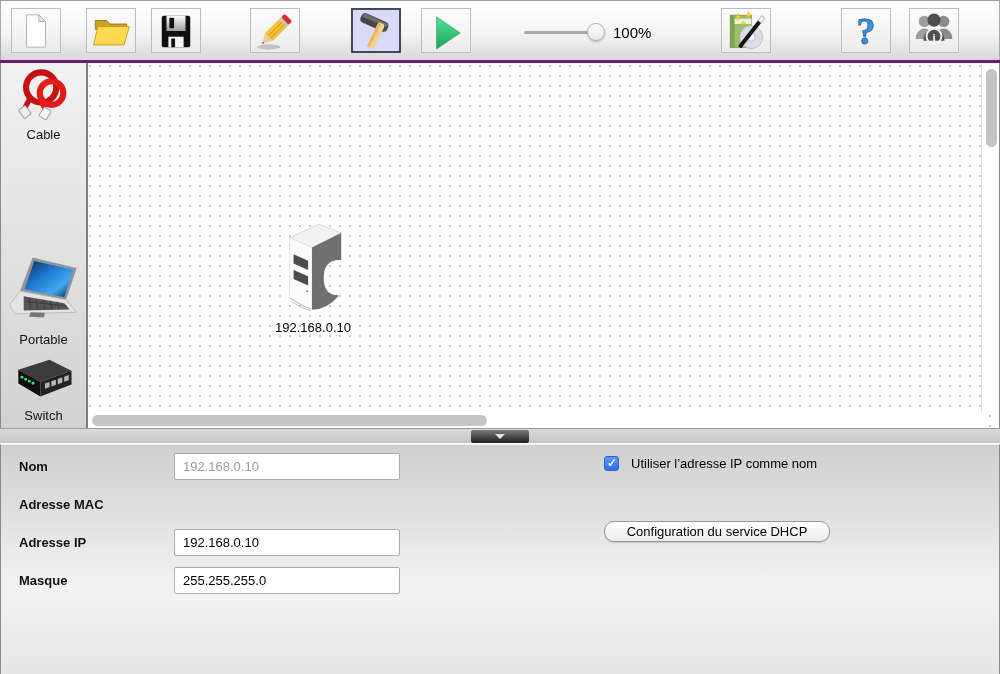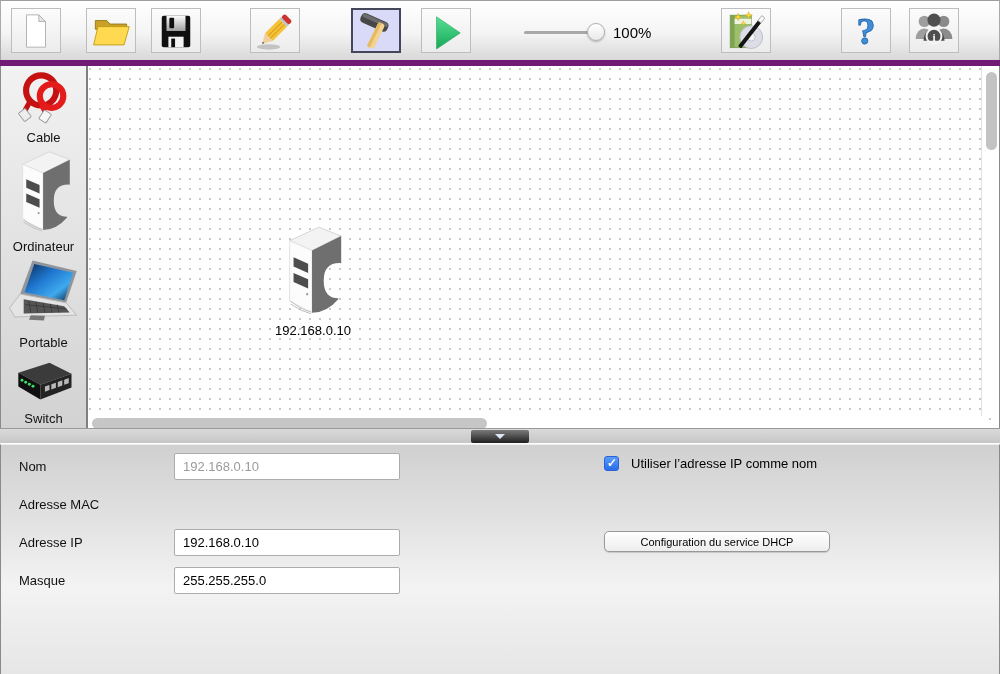--- a/index.html
+++ b/index.html
@@ -16,21 +16,21 @@
   .tb-btn.selected{background:#d9d9f8;border:2px solid #46465a;}
   .zoom-track{position:absolute;left:523px;top:30px;width:78px;height:3px;border-radius:2px;
     background:#a8a8a8;cursor:pointer;}
   .zoom-knob{position:absolute;left:586px;top:22px;width:18px;height:18px;border-radius:50%;
     background:linear-gradient(#ffffff,#e9e9e9);border:1px solid #b0b0b0;box-sizing:border-box;
     box-shadow:0 1px 2px rgba(0,0,0,.25);cursor:pointer;}
   .zoom-label{position:absolute;left:612px;top:23px;font-size:15px;color:#000;}
 
   
   .main{position:absolute;left:0;top:60px;width:1000px;height:414px;box-sizing:border-box;
-    border-top:6px solid #701a75;padding-left:20px;}
+    border-top:3px solid #701a75;padding-left:20px;}
   .sidebar{position:absolute;left:0;top:0;width:88px;height:366px;box-sizing:border-box;
     border-left:1px solid #8a8a8a;border-right:2px solid #7f7f7f;
     background:linear-gradient(180deg,#f2f2f2,#d2d2d2);}
   .sb-item{position:absolute;left:0;width:100%;text-align:center;cursor:pointer;}
   .sb-label{font-size:13px;color:#111;margin-top:1px;}
   .canvas{position:absolute;left:88px;top:0;width:912px;height:366px;box-sizing:border-box;
     border-right:1px solid #8a8a8a;background-color:#fff;
     background-image:radial-gradient(circle,#c9c9c9 1px,transparent 1.35px);
     background-size:10px 10px;background-position:7px 8px;}
   .vtrack{position:absolute;right:0;top:0;width:17px;height:350px;background:#fff;
@@ -51,34 +51,34 @@
     background:linear-gradient(180deg,#7a7a7a,#1e1e1e);display:flex;align-items:center;
     justify-content:center;cursor:pointer;}
   .collapse-arrow{width:0;height:0;border-left:5px solid transparent;
     border-right:5px solid transparent;border-top:5px solid #dde6f8;}
 
   
   .panel{position:absolute;left:0;top:444px;width:1000px;height:230px;box-sizing:border-box;
     border-left:1px solid #8a8a8a;border-right:1px solid #8a8a8a;border-top:1px solid #efefef;
     background:linear-gradient(180deg,#d0d0d0 0%,#e0e0e0 30%,#f3f3f3 62%,#e6e6e6 100%);}
   .form-row{position:absolute;left:0;width:420px;height:27px;}
-  .form-label{position:absolute;left:18px;top:0;font-size:13px;color:#111;line-height:27px;}
+  .form-label{position:absolute;left:18px;top:0;font-size:13px;color:#111;line-height:27px;font-weight:bold;}
   .form-input{position:absolute;left:173px;top:0;width:226px;height:27px;box-sizing:border-box;
     border:1px solid #acacac;border-radius:2px;background:#fff;color:#000;
     font-size:13px;padding:0 8px;font-family:inherit;}
   .form-input.disabled{color:#9b9b9b;}
   .cb-row{position:absolute;left:603px;display:flex;align-items:center;gap:12px;}
   .cb{width:15px;height:15px;border-radius:3px;box-sizing:border-box;position:relative;
     border:1px solid #b3b3b3;background:linear-gradient(#ffffff,#f0f0f0);cursor:pointer;flex:none;}
   .cb.checked{background:linear-gradient(180deg,#5b9bf8,#2a6ee8);border-color:#2a62d8;}
   .cb.checked::after{content:"✓";position:absolute;left:2px;top:-1px;color:#fff;
     font-size:12px;font-weight:bold;}
   .cb-label{font-size:13px;color:#000;}
-  .dhcp-btn{position:absolute;left:603px;top:86px;width:226px;height:21px;border-radius:5px;
-    border:1px solid #989898;background:linear-gradient(#ffffff,#ededed);font-size:11px;
+  .dhcp-btn{position:absolute;left:603px;top:76px;width:226px;height:21px;border-radius:10px;
+    border:1px solid #989898;background:linear-gradient(#ffffff,#ededed);font-size:13px;
     color:#000;font-family:inherit;box-shadow:0 1px 1px rgba(0,0,0,.15);cursor:pointer;}
 </style>
 </head>
 <body>
 
 <svg width="0" height="0" style="position:absolute">
   <defs>
     <linearGradient id="gScreen" x1="0" y1="0" x2="1" y2="1">
       <stop offset="0" stop-color="#0a2a57"></stop>
         <stop offset="0.4" stop-color="#1f78d0"></stop>
@@ -203,32 +203,20 @@
           <g transform="rotate(-38 14 48)">
             <rect x="10" y="43" width="9" height="11" rx="1" fill="#ededed" stroke="#9a9a9a"></rect>
           </g>
           <g transform="rotate(33 36 49)">
             <rect x="32" y="44" width="9" height="11" rx="1" fill="#f6f6f6" stroke="#9a9a9a"></rect>
           </g>
         </svg>
         <div class="sb-label">Cable</div>
       </div>
 
-      <div class="sb-item" style="top:80px">
-        <svg width="64" height="88" viewBox="0 0 72 96">
-          <polygon points="12,19 42,5 65,14 35,29" fill="#f3f3f3" stroke="#d5d5d5"></polygon>
-          <polygon points="12,19 35,29 35,93 12,81" fill="#fcfcfc" stroke="#e2e2e2"></polygon>
-          <polygon points="16,36 31,42.5 31,52 16,45.5" fill="#4d4d4d"></polygon>
-          <polygon points="16,52 31,58.5 31,68 16,61.5" fill="#4d4d4d"></polygon>
-          <path d="M35,29 L65,14 L65,42 Q47,41 47,60 Q47,78 62,78 L62,79 Q50,93 35,93 Z" fill="#6f6f6f"></path>
-          <path d="M13,81 Q24,90 34,92 M13,84 Q24,92 34,94" stroke="#bdbdbd" fill="none"></path>
-          <circle cx="30" cy="74" r="1.2" fill="#9a9a9a"></circle>
-        </svg>
-        <div class="sb-label">Ordinateur</div>
-      </div>
 
       <div class="sb-item" style="top:192px">
         <svg width="76" height="72" viewBox="0 0 86 80">
           <polygon points="30,2 80,14 68,50 16,40" fill="#8f959b"></polygon>
           <polygon points="32,6 76,16 66,47 21,38" fill="url(#gScreen)"></polygon>
           <polygon points="16,40 68,50 80,64 10,66 4,56" fill="#e4e4e4" stroke="#b5b5b5"></polygon>
           <polygon points="20,46 66,54 72,61 20,62" fill="#555555"></polygon>
           <path d="M26 48 L28 61 M34 49 L36 61 M42 50 L44 61 M50 51 L52 61 M58 52 L60 61 M22 52 L69 57" stroke="#333" stroke-width="0.8"></path>
           <polygon points="28,64 44,64.5 43,70 26,69" fill="#777777"></polygon>
         </svg>

